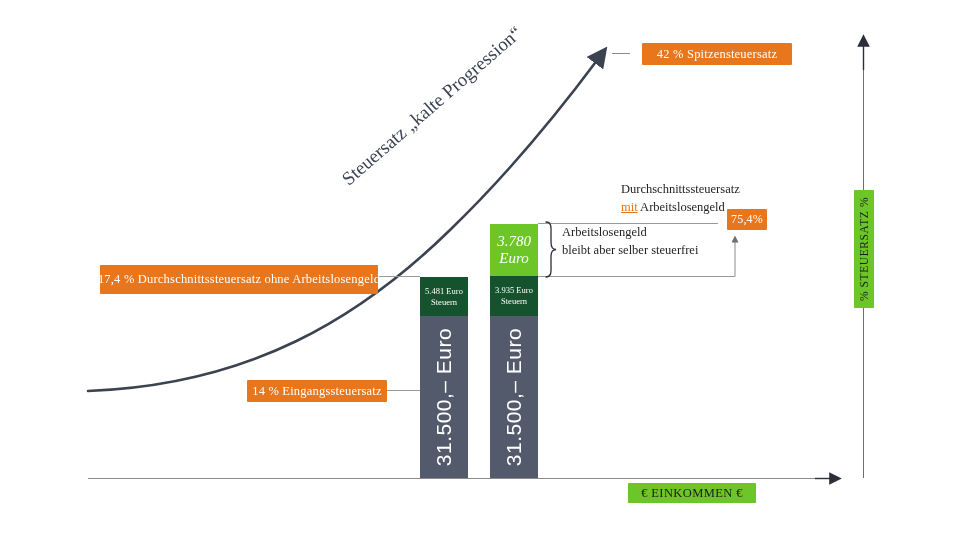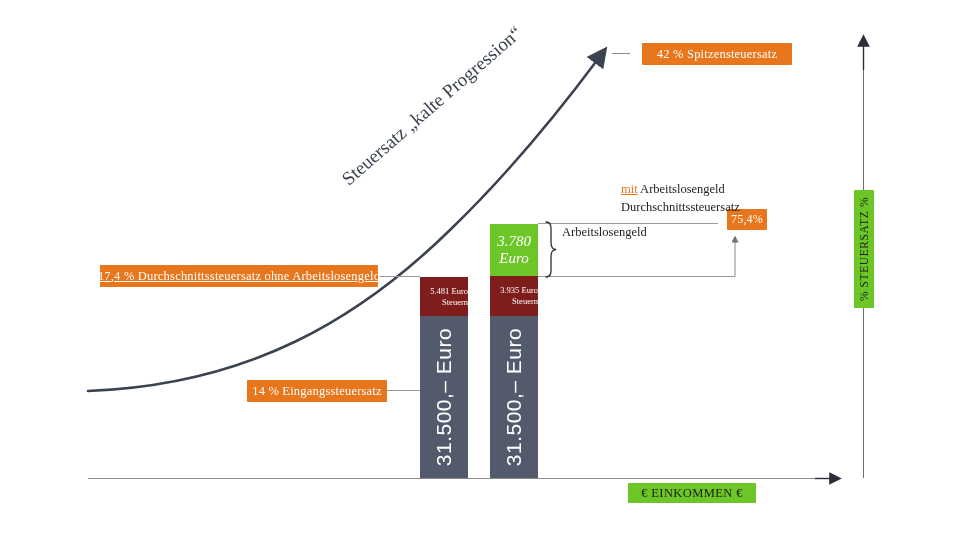--- a/index.html
+++ b/index.html
@@ -16,21 +16,21 @@
   
   .badge-orange{
     position:absolute;background:#e8761c;color:#ffffff;
     font-family:"Liberation Serif",serif;
     letter-spacing:.2px;white-space:nowrap;
     display:flex;align-items:center;justify-content:center;
     border-radius:1px;
     margin-left:12px;
   }
   #badge-spitzen{left:630px;top:43px;width:150px;height:22px;font-size:12.5px;}
-  #badge-durchschnitt-ohne{left:88px;top:265px;width:278px;height:22px;font-size:12.5px;text-decoration:underline;}
+  #badge-durchschnitt-ohne{left:88px;top:265px;width:278px;height:29px;font-size:12.5px;}
   #badge-eingangs{left:235px;top:380px;width:140px;height:22px;font-size:12.5px;}
   #badge-191{left:715px;top:209px;width:40px;height:21px;font-size:12px;}
 
   
   .badge-green{
     position:absolute;background:#6cc628;color:#1d1d1b;
     font-family:"Liberation Serif",serif;
     display:flex;align-items:center;justify-content:center;
     white-space:nowrap;border-radius:1px;
   }
@@ -46,22 +46,22 @@
   .bar{position:absolute;}
   .bar-body{
     position:absolute;background:#535a6b;
     display:flex;align-items:center;justify-content:center;overflow:hidden;
   }
   .bar-body span{
     transform:rotate(-90deg);white-space:nowrap;color:#ffffff;
     font-size:21px;letter-spacing:.5px;font-family:"Liberation Sans",sans-serif;
   }
   .bar-tax{
-    position:absolute;background:#7f1d1d;color:#ffffff;
-    display:flex;flex-direction:column;align-items:flex-end;justify-content:center;
+    position:absolute;background:#14532d;color:#ffffff;
+    display:flex;flex-direction:column;align-items:center;justify-content:center;
     text-align:center;line-height:1.25;font-size:8.5px;
     font-family:"Liberation Serif",serif;overflow:hidden;
   }
   .bar-alg{
     position:absolute;background:#6cc628;color:#ffffff;
     display:flex;flex-direction:column;align-items:center;justify-content:center;
     text-align:center;line-height:1.15;font-size:15px;
     font-family:"Liberation Serif",serif;overflow:hidden;
   }
 
@@ -173,22 +173,23 @@
       <div>3.935 Euro</div>
       <div>Steuern</div>
     </div>
     <div class="bar-body" style="left:490px;top:316px;width:48px;height:162px;">
       <span>31.500,– Euro</span>
     </div>
   </div>
 
   <div class="annot" id="annot-brace">
     <div>Arbeitslosengeld</div>
+    <div>bleibt aber selber steuerfrei</div>
   </div>
 
   <div class="annot" id="annot-mit">
+    <div>Durchschnittssteuersatz</div>
     <div>
       <span class="u-mit">mit</span><span> Arbeitslosengeld</span>
     </div>
-    <div>Durchschnittssteuersatz</div>
   </div>
 
 </div>
 
 </body></html>

